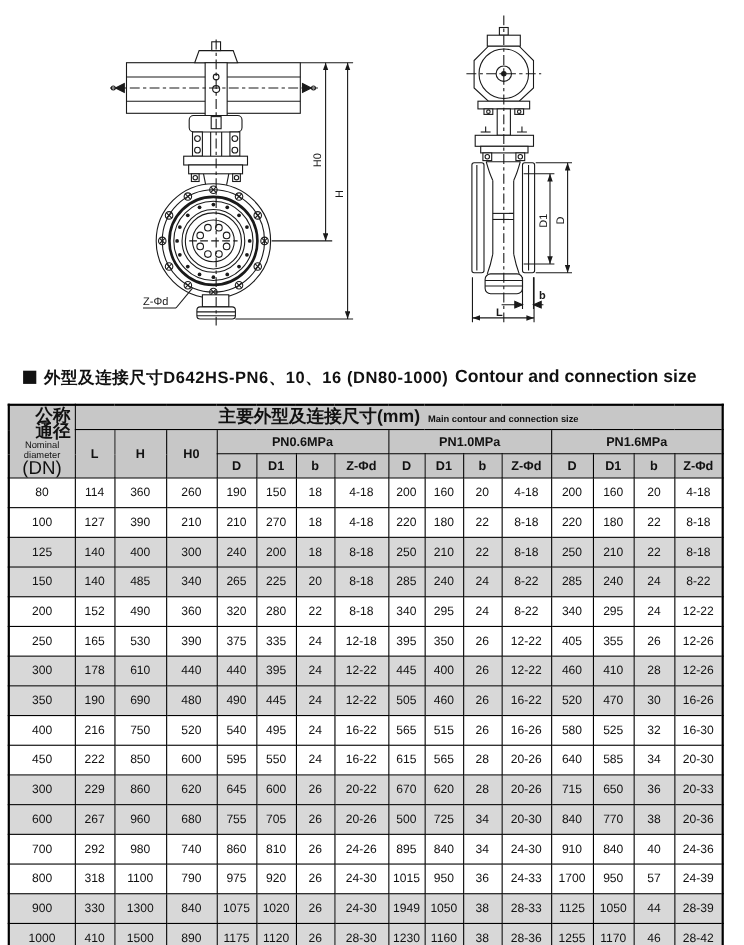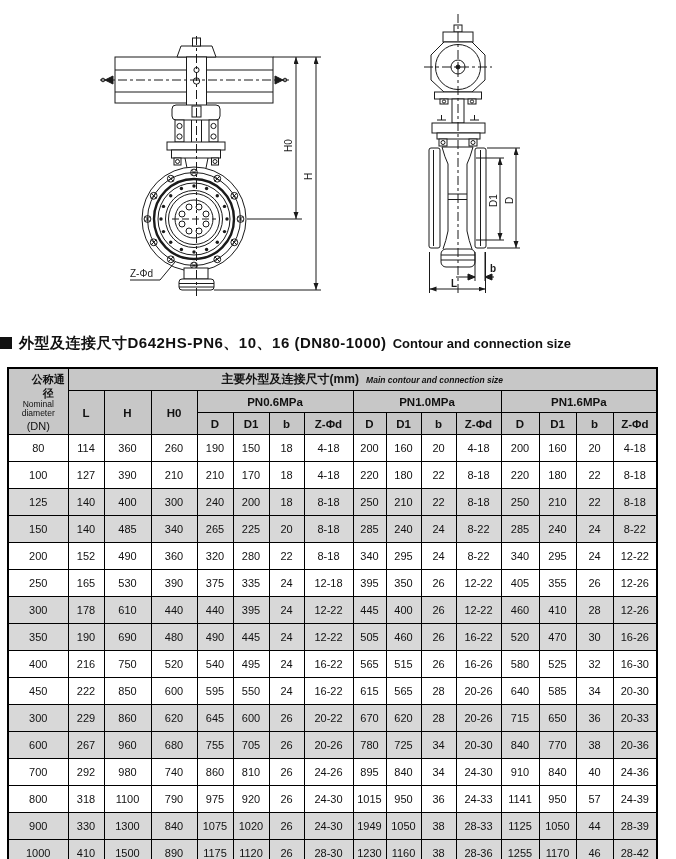--- a/index.html
+++ b/index.html
@@ -1,33 +1,33 @@
 <!DOCTYPE html>
 <html><head>
 <meta charset="utf-8">
 <style>
   html,body{margin:0;padding:0;background:#fff;}
   body{width:676px;height:859px;overflow:hidden;font-family:"Liberation Sans",sans-serif;color:#111;}
   .drawing-area{width:676px;height:326px;}
   svg text{font-family:"Liberation Sans",sans-serif;fill:#1a1a1a;}
-  .title-row{display:flex;align-items:center;margin:6px 0 0 0;height:22px;}
+  .title-row{display:flex;align-items:center;margin:6px 0 0 21px;height:22px;}
   .bullet{width:12px;height:12px;background:#111;margin-right:7px;flex:0 0 auto;}
   .title-cn{font-size:15px;font-weight:bold;letter-spacing:0.5px;white-space:nowrap;}
-  .title-en{font-size:13px;font-weight:bold;margin-left:6px;white-space:nowrap;}
+  .title-en{font-size:16px;font-weight:bold;margin-left:6px;white-space:nowrap;}
   table.dims{border-collapse:collapse;table-layout:fixed;margin:13px 0 0 7px;width:649px;}
   table.dims th,table.dims td{border:1px solid #000;text-align:center;vertical-align:middle;padding:0;overflow:hidden;}
   table.dims{border:2px solid #000;}
   table.dims th{background:#c7c7c7;font-weight:bold;font-size:11.5px;height:21px;}
   table.dims td{font-size:11px;height:26px;background:#fff;font-weight:400;}
   table.dims tr.stripe td{background:#d8d8d8;}
-  .dn-cell .cn{font-size:11px;font-weight:bold;line-height:14px;margin-top:2px;padding-left:20px;}
+  .dn-cell .cn{font-size:16px;font-weight:bold;line-height:14px;margin-top:2px;padding-left:20px;}
   .dn-cell .en{font-size:8.5px;font-weight:400;line-height:9px;}
-  .dn-cell .dn{font-size:11px;font-weight:400;line-height:14px;margin-top:1px;}
-  .main-cn{font-size:12px;font-weight:bold;text-align:right;}
-  .main-en{font-size:8.5px;font-weight:bold;margin-left:4px;font-style:italic;}
+  .dn-cell .dn{font-size:17px;font-weight:400;line-height:14px;margin-top:1px;}
+  .main-cn{font-size:16px;font-weight:bold;text-align:right;}
+  .main-en{font-size:8.5px;font-weight:bold;margin-left:4px;}
 </style>
 </head>
 <body>
 
 <div class="drawing-area">
 <svg width="676" height="326" viewBox="0 0 676 326">
   <defs>
     <marker id="arr" orient="auto-start-reverse" markerUnits="userSpaceOnUse" markerWidth="8" markerHeight="6" refX="7" refY="2.5">
       <path d="M0,0 L7,2.5 L0,5 Z" fill="#1a1a1a"></path>
     </marker>
@@ -291,21 +291,21 @@
         <td>160</td>
         <td>20</td>
         <td>4-18</td>
       </tr>
       <tr>
         <td>100</td>
         <td>127</td>
         <td>390</td>
         <td>210</td>
         <td>210</td>
-        <td>170</td>
+        <td>270</td>
         <td>18</td>
         <td>4-18</td>
         <td>220</td>
         <td>180</td>
         <td>22</td>
         <td>8-18</td>
         <td>220</td>
         <td>180</td>
         <td>22</td>
         <td>8-18</td>
@@ -474,21 +474,21 @@
       </tr>
       <tr class="stripe">
         <td>600</td>
         <td>267</td>
         <td>960</td>
         <td>680</td>
         <td>755</td>
         <td>705</td>
         <td>26</td>
         <td>20-26</td>
-        <td>780</td>
+        <td>500</td>
         <td>725</td>
         <td>34</td>
         <td>20-30</td>
         <td>840</td>
         <td>770</td>
         <td>38</td>
         <td>20-36</td>
       </tr>
       <tr>
         <td>700</td>
@@ -514,21 +514,21 @@
         <td>1100</td>
         <td>790</td>
         <td>975</td>
         <td>920</td>
         <td>26</td>
         <td>24-30</td>
         <td>1015</td>
         <td>950</td>
         <td>36</td>
         <td>24-33</td>
-        <td>1141</td>
+        <td>1700</td>
         <td>950</td>
         <td>57</td>
         <td>24-39</td>
       </tr>
       <tr class="stripe">
         <td>900</td>
         <td>330</td>
         <td>1300</td>
         <td>840</td>
         <td>1075</td>

